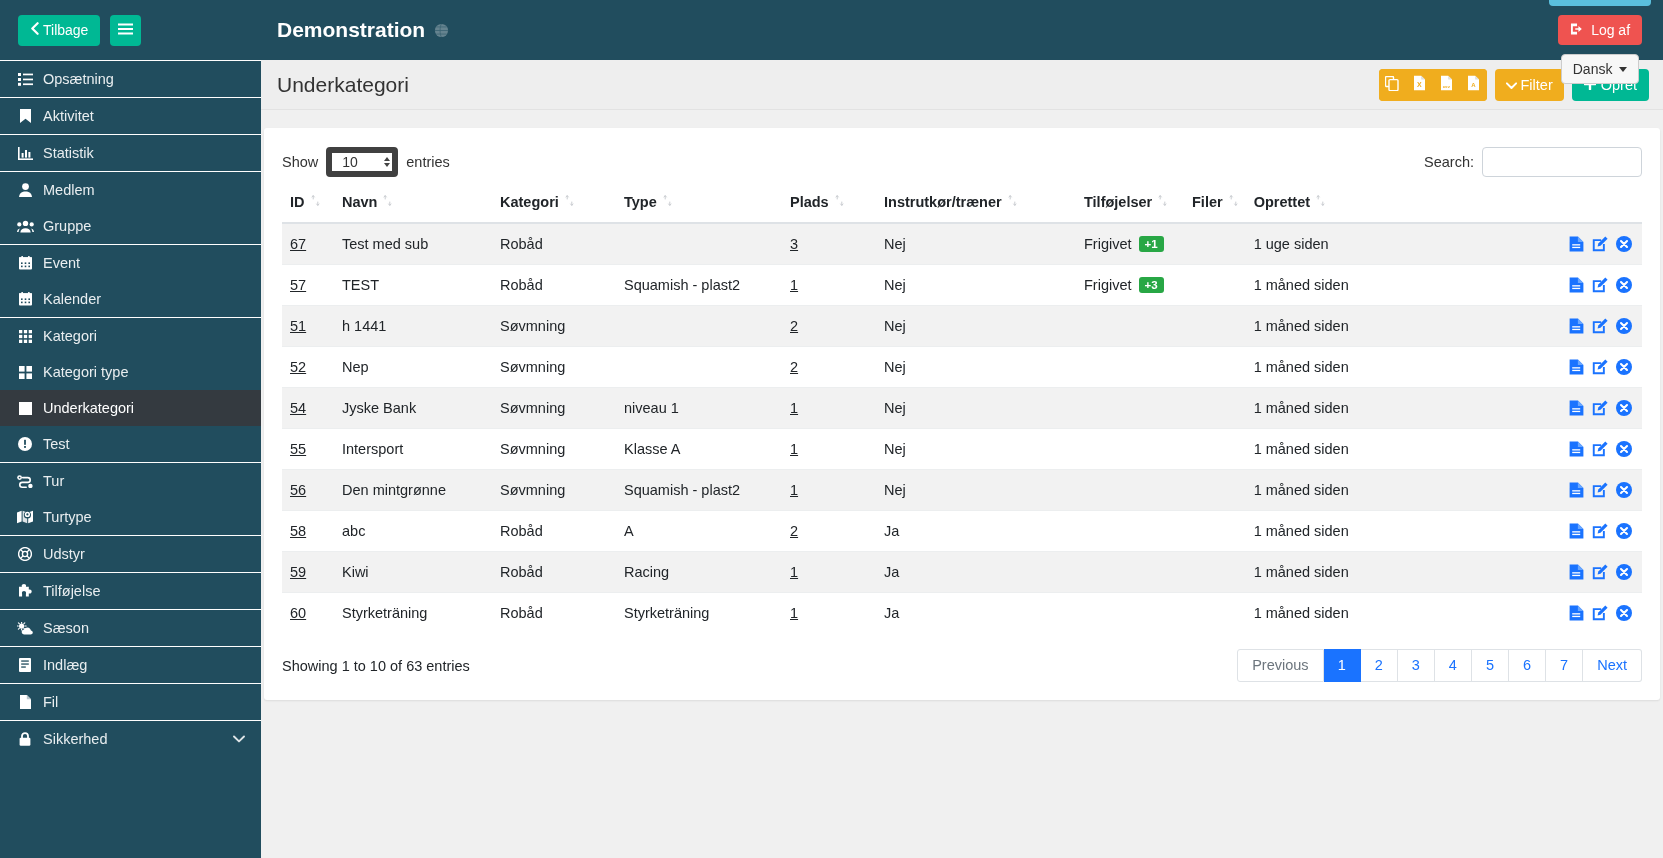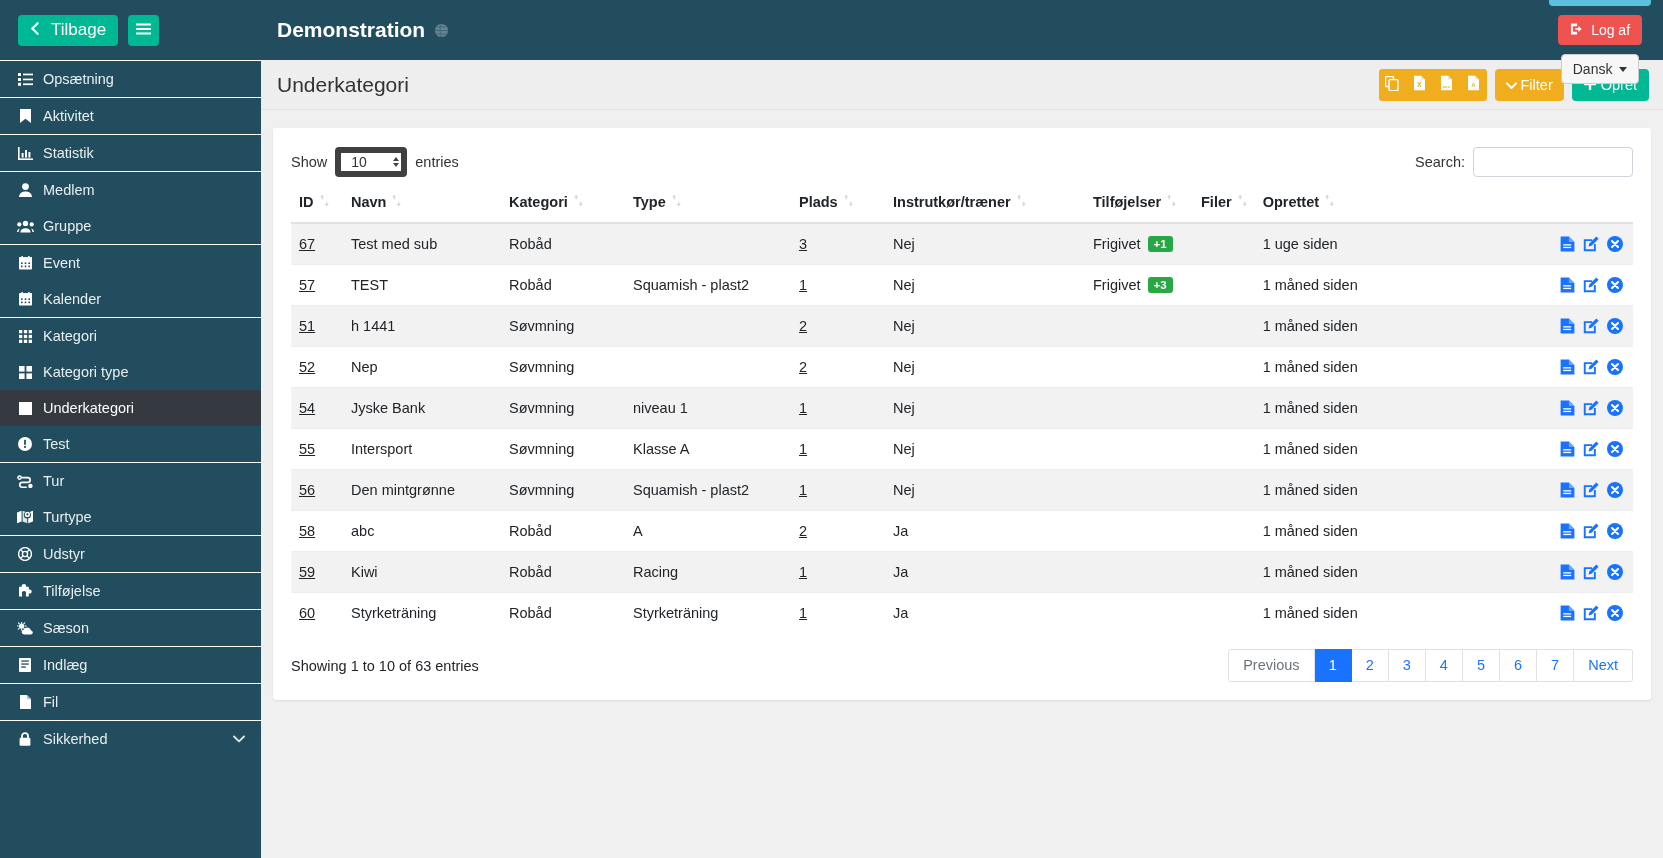--- a/index.html
+++ b/index.html
@@ -21,21 +21,21 @@
   }
   .topbar-left {
     width: 261px; flex: 0 0 261px;
     display: flex; align-items: center; gap: 10px;
     padding-left: 18px;
     height: 100%;
   }
   .btn-back {
     background: #00b894; color: #fff; border: none;
     border-radius: 4px; height: 31px; padding: 0 12px;
-    font-size: 17px; display: flex; align-items: center; gap: 12px;
+    font-size: 14px; display: flex; align-items: center; gap: 4px;
     cursor: pointer; font-family: inherit;
   }
   .btn-hamburger {
     background: #00b894; color: #fff; border: none;
     border-radius: 4px; width: 31px; height: 31px;
     display: flex; align-items: center; justify-content: center;
     cursor: pointer; font-size: 15px;
   }
   .topbar-title {
     color: #fff; font-size: 21px; font-weight: bold;
@@ -124,21 +124,21 @@
     display: flex; align-items: center; gap: 4px; cursor: pointer;
     font-family: inherit;
   }
   .btn-create {
     background: #00b894; border: none; color: #fff; border-radius: 4px;
     height: 32px; padding: 0 12px; font-size: 14.5px;
     display: flex; align-items: center; gap: 5px; cursor: pointer;
     font-family: inherit;
   }
 
-  .content { flex: 1; padding: 18px 12px; min-height: 0; }
+  .content { flex: 1; padding: 18px 3px; min-height: 0; }
   .card {
     background: #fff; border-radius: 3px;
     box-shadow: 0 1px 2px rgba(0,0,0,.09);
     padding: 14px 18px 10px 18px;
   }
 
   .table-topbar { display: flex; align-items: center; height: 40px; }
   .dt-length { font-size: 14.5px; color: #333; display: flex; align-items: center; gap: 8px; }
   .sel-wrap { position: relative; display: inline-flex; }
   select.dt-select {

